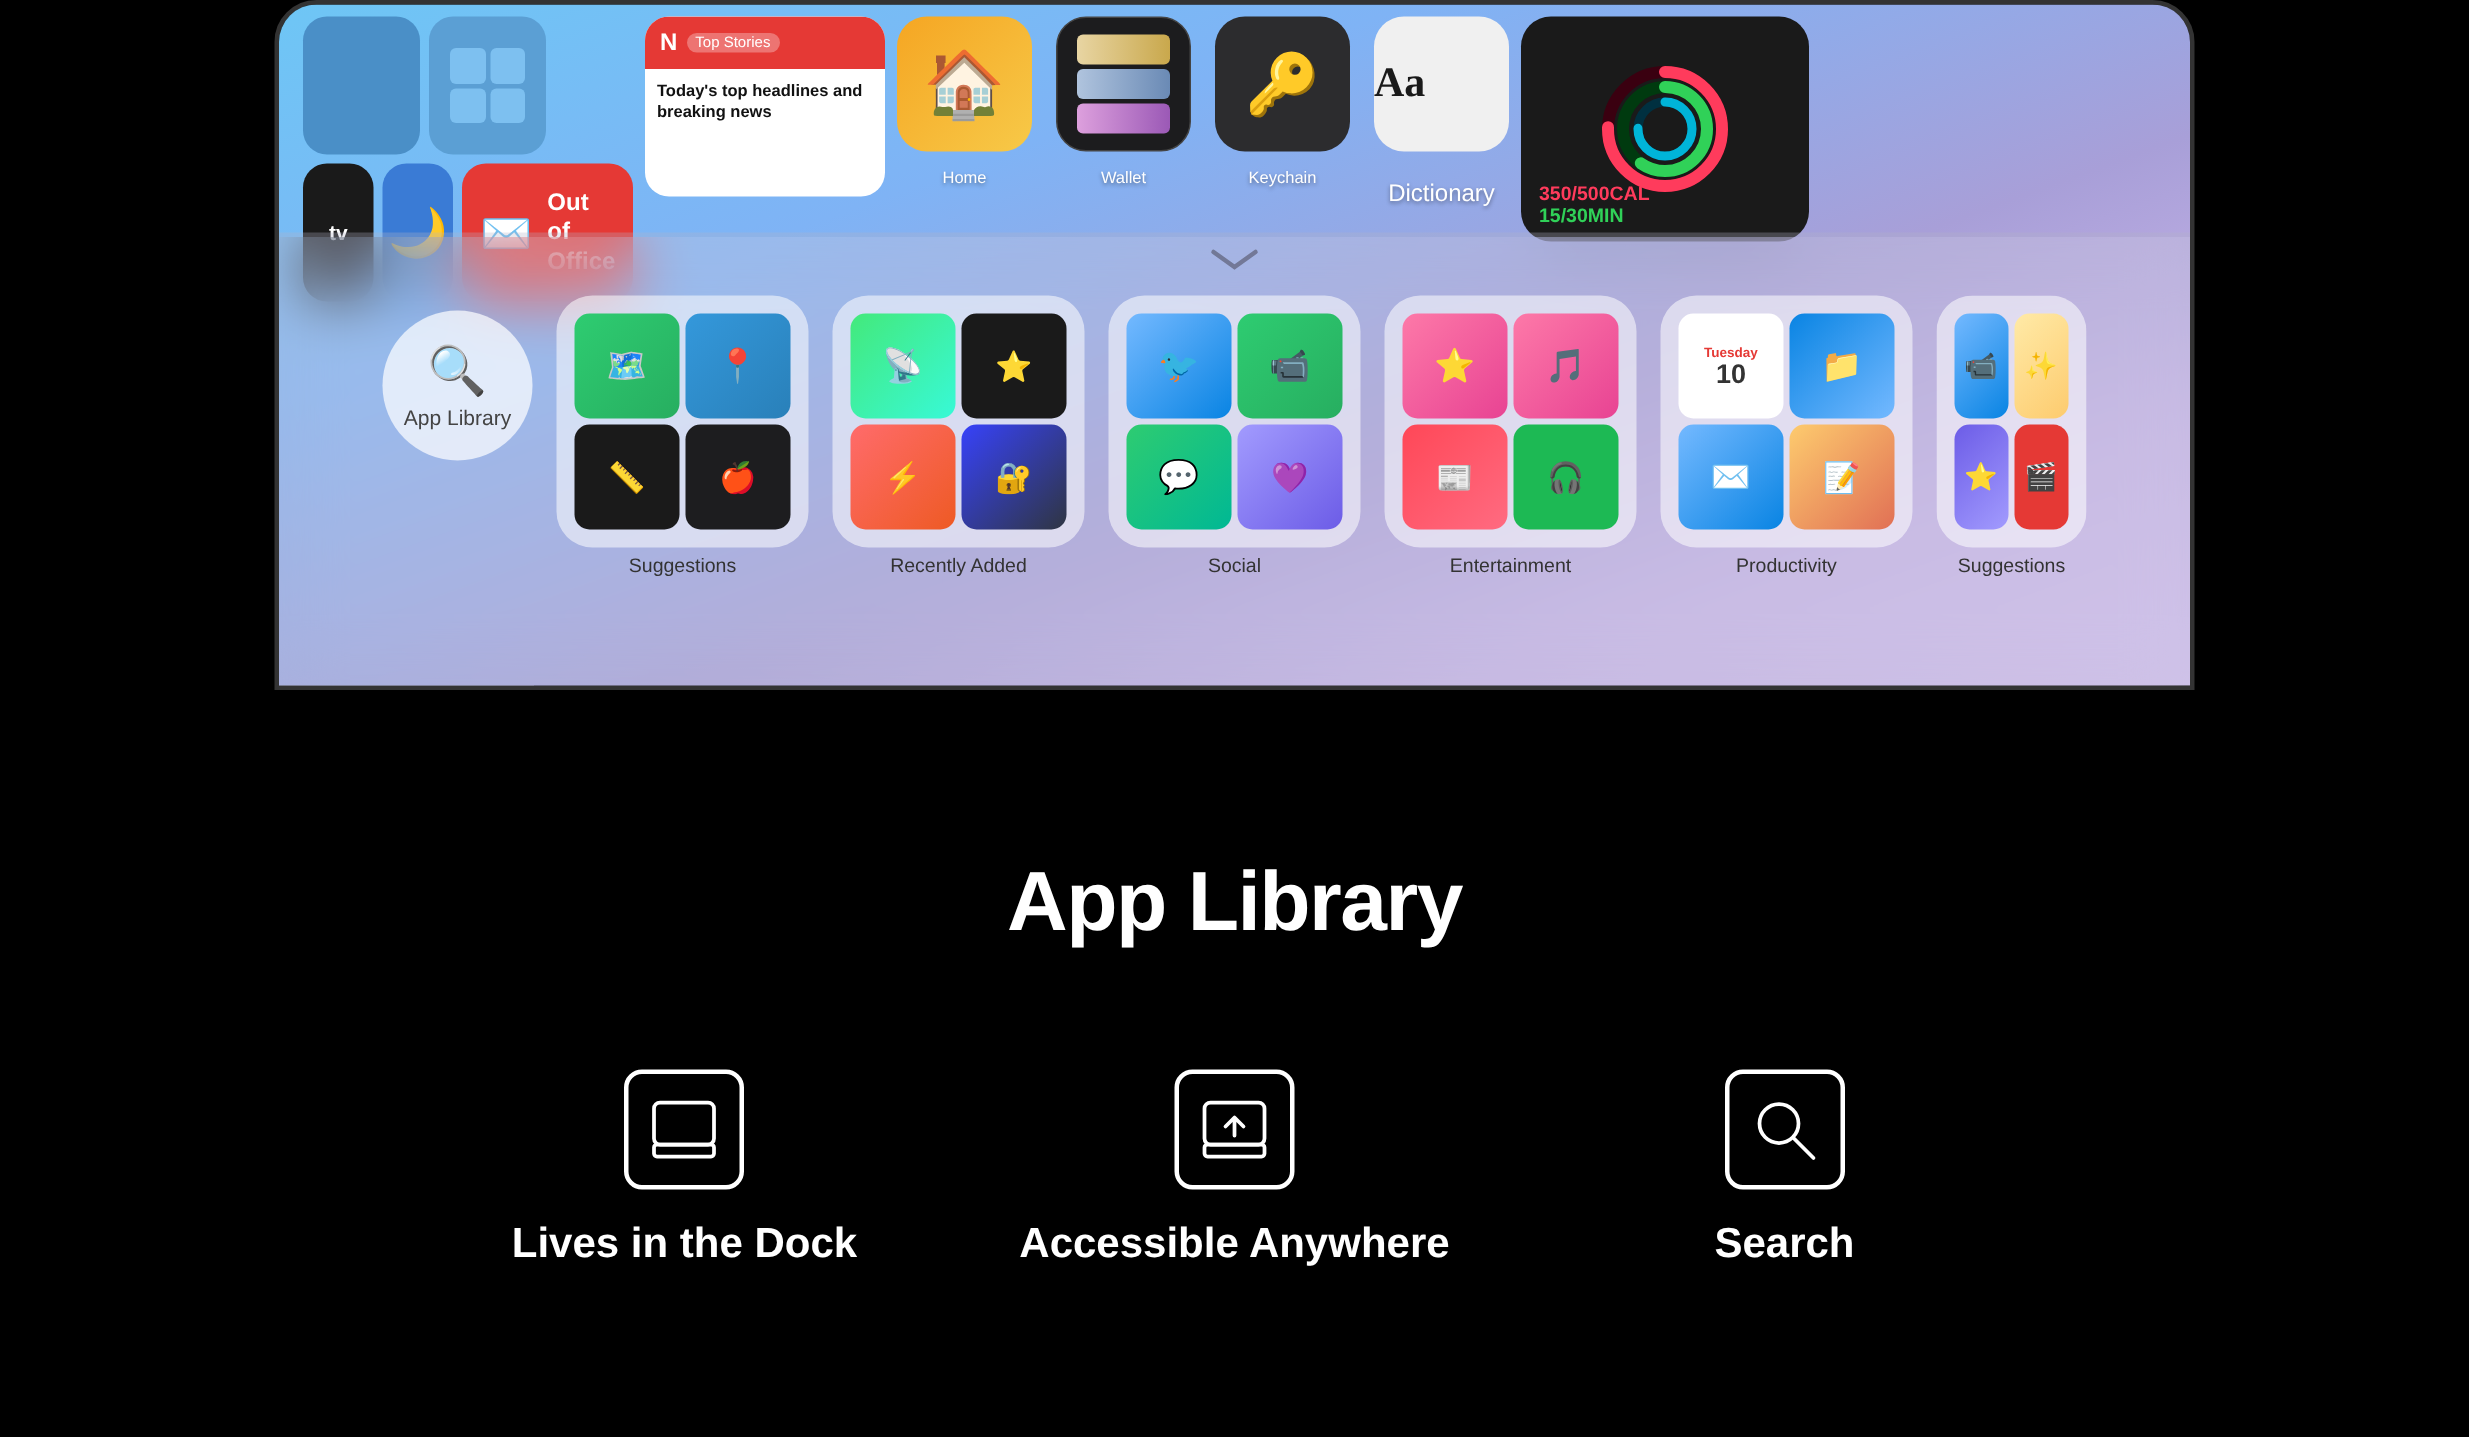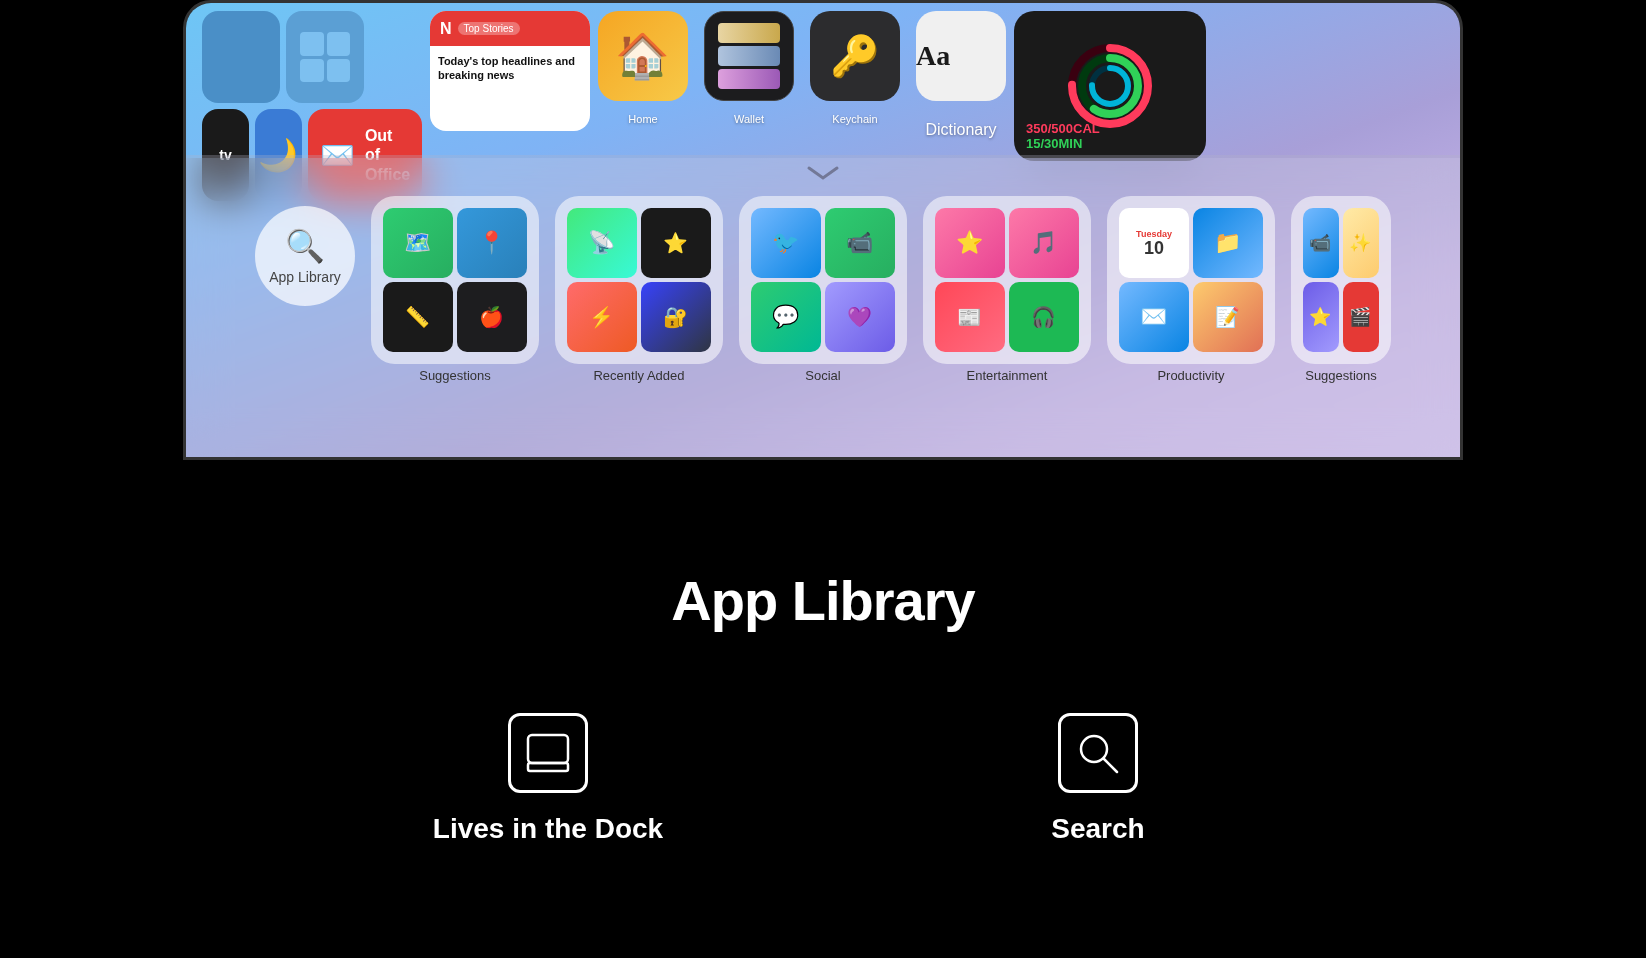--- a/index.html
+++ b/index.html
@@ -632,20 +632,31 @@
     <div class="feature-item">
       <div class="feature-icon">
         <svg viewBox="0 0 48 48" xmlns="http://www.w3.org/2000/svg">
           <rect x="4" y="6" width="40" height="28" rx="4" stroke="white" stroke-width="2.5" fill="none"></rect>
           <rect x="4" y="34" width="40" height="8" rx="2" stroke="white" stroke-width="2.5" fill="none"></rect>
         </svg>
       </div>
       <span class="feature-label">Lives in the Dock</span>
     </div>
 
+    <div class="feature-item">
+      <div class="feature-icon">
+        <svg viewBox="0 0 48 48" xmlns="http://www.w3.org/2000/svg">
+          <rect x="4" y="6" width="40" height="28" rx="4" stroke="white" stroke-width="2.5" fill="none"></rect>
+          <rect x="4" y="34" width="40" height="8" rx="2" stroke="white" stroke-width="2.5" fill="none"></rect>
+
+          <path d="M24 28 L24 16 M18 22 L24 16 L30 22" stroke="white" stroke-width="2.5" stroke-linecap="round" stroke-linejoin="round"></path>
+        </svg>
+      </div>
+      <span class="feature-label">Accessible Anywhere</span>
+    </div>
 
     <div class="feature-item">
       <div class="feature-icon">
         <svg viewBox="0 0 48 48" xmlns="http://www.w3.org/2000/svg">
           <circle cx="20" cy="20" r="13" stroke="white" stroke-width="2.5" fill="none"></circle>
           <line x1="30" y1="30" x2="43" y2="43" stroke="white" stroke-width="2.5" stroke-linecap="round"></line>
         </svg>
       </div>
       <span class="feature-label">Search</span>
     </div>

